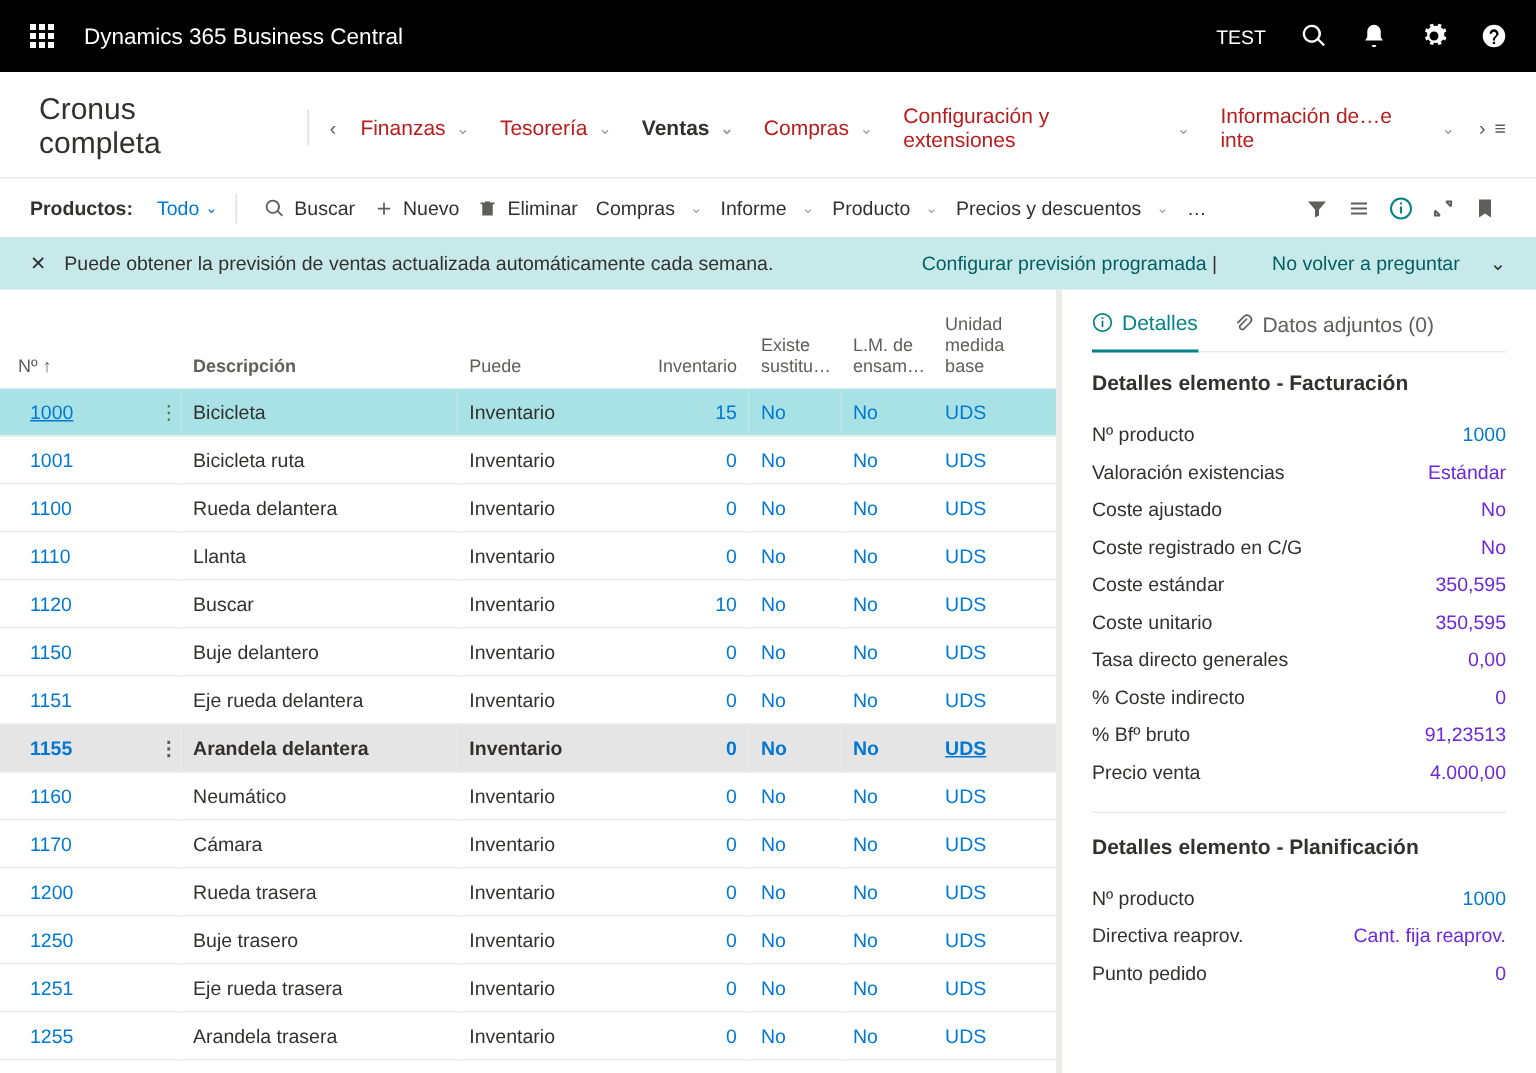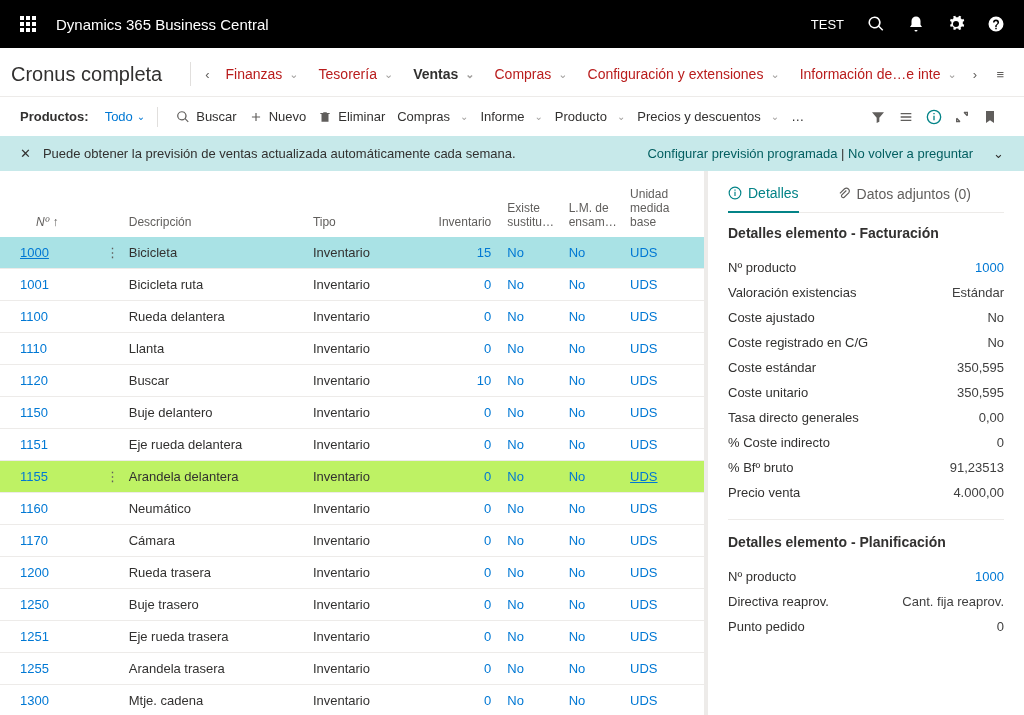--- a/index.html
+++ b/index.html
@@ -7,21 +7,21 @@
   .top-bar { background: #000; color: #fff; height: 48px; display: flex; align-items: center; padding: 0 8px; }
   .waffle { width: 40px; height: 48px; display: flex; align-items: center; justify-content: center; cursor: pointer; }
   .waffle-grid { display: grid; grid-template-columns: repeat(3, 4px); grid-gap: 2px; }
   .waffle-grid span { width: 4px; height: 4px; background: #fff; }
   .product-name { font-size: 15px; font-weight: 400; margin-left: 8px; }
   .top-spacer { flex: 1; }
   .env-badge { font-size: 13px; margin-right: 12px; }
   .top-icon { width: 40px; height: 48px; display: flex; align-items: center; justify-content: center; cursor: pointer; }
   .top-icon svg { width: 18px; height: 18px; fill: #fff; }
   .page-wrap { background: #fff; }
-  .nav-row { display: flex; align-items: center; padding: 14px 20px 10px 11px; border-bottom: none; }
+  .nav-row { display: flex; align-items: center; padding: 14px 20px 10px 26px; border-bottom: none; }
   .company { font-size: 20px; font-weight: 400; color: #323130; margin-right: 20px; }
   .nav-sep { width: 1px; height: 24px; background: #e1dfdd; margin: 0 8px; }
   .nav-chev { color: #605e5c; cursor: pointer; padding: 4px 6px; }
   .nav-item { font-size: 14px; color: #b91c1c; padding: 4px 10px; cursor: pointer; display: flex; align-items: center; gap: 4px; }
   .nav-item.active { color: #323130; font-weight: 600; }
   .chev-down::after { content: "⌄"; font-size: 11px; color: #a19f9d; margin-left: 3px; }
   .nav-right { margin-left: auto; display: flex; align-items: center; gap: 8px; }
   .pin-icon, .more-lines { color: #605e5c; cursor: pointer; }
   .action-row { display: flex; align-items: center; padding: 8px 20px; border-top: 1px solid #edebe9; }
   .label-prod { font-weight: 600; margin-right: 16px; }
@@ -31,44 +31,44 @@
   .act-btn { display: flex; align-items: center; gap: 6px; color: #323130; cursor: pointer; padding: 4px 6px; font-size: 13px; }
   .act-btn svg { width: 14px; height: 14px; fill: #605e5c; }
   .act-dd::after { content: "⌄"; font-size: 10px; color: #a19f9d; margin-left: 4px; }
   .act-spacer { flex: 1; }
   .act-icon { width: 28px; display: flex; justify-content: center; cursor: pointer; color: #605e5c; }
   .act-icon svg { width: 16px; height: 16px; fill: #605e5c; }
   .info-circle { color: #038387; }
   .notif-bar { background: #c7e9ea; padding: 10px 20px; display: flex; align-items: center; font-size: 13px; color: #323130; }
   .notif-x { cursor: pointer; margin-right: 12px; color: #323130; }
   .notif-links { margin-left: auto; }
-  .notif-links a { color: #025e60; text-decoration: none; cursor: pointer; }
+  .notif-links a { color: #025e60; text-decoration: none; cursor: pointer; margin-left: 33px; }
   .notif-chev { margin-left: 20px; cursor: pointer; color: #323130; }
   .main-split { display: flex; }
   .grid-wrap { flex: 1; overflow: hidden; }
   table.data { width: 100%; border-collapse: collapse; table-layout: fixed; }
   table.data th { text-align: left; font-weight: 400; color: #605e5c; font-size: 12px; padding: 16px 8px 8px 8px; vertical-align: bottom; }
-  table.data th.first { padding-left: 36px; width: 110px; font-style: italic; }
+  table.data th.first { padding-left: 12px; width: 110px; }
   table.data td { padding: 8px 8px; font-size: 13px; border-bottom: 1px solid #edebe9; }
   table.data td.first { padding-left: 20px; }
   table.data tr.selected td { background: #a9e2e5; }
-  table.data tr.hover td { background: #bef264; }
+  table.data tr.hover td { background: #e5e5e5; font-weight: bold; }
   .cell-link { color: #0078d4; cursor: pointer; }
   .cell-link.us { text-decoration: underline; }
   .num { text-align: right; color: #0078d4; }
   .more-dots { color: #605e5c; cursor: pointer; padding: 0 6px; }
   .fb-panel { width: 320px; border-left: 4px solid #edebe9; padding: 14px 20px 20px 20px; }
-  .fb-tabs { display: flex; gap: 38px; border-bottom: 1px solid #edebe9; }
+  .fb-tabs { display: flex; gap: 23px; border-bottom: 1px solid #edebe9; }
   .fb-tab { display: flex; align-items: center; gap: 6px; padding-bottom: 10px; color: #605e5c; cursor: pointer; font-size: 14px; }
   .fb-tab.active { color: #038387; border-bottom: 2px solid #038387; margin-bottom: -1px; }
   .fb-tab svg { width: 14px; height: 14px; fill: currentColor; }
   .fb-section-title { font-weight: 600; font-size: 14px; margin: 12px 0 14px 0; }
   .fb-row { display: flex; justify-content: space-between; padding: 5px 0; font-size: 13px; gap: 12px; }
   .fb-row .lbl { color: #323130; }
-  .fb-row .val { color: #404040; }
+  .fb-row .val { color: #6d28d9; }
   .fb-row .val.link { color: #0078d4; cursor: pointer; }
   .fb-divider { border: none; border-top: 1px solid #edebe9; margin: 14px 0; }
 </style>
 </head>
 <body>
 
 <div class="top-bar">
   <div class="waffle">
     <div class="waffle-grid">
         <span></span>
@@ -192,22 +192,22 @@
     <span class="notif-chev">⌄</span>
   </div>
 
   <div class="main-split">
     <div class="grid-wrap">
       <table class="data">
         <thead>
             <tr id="grid-head">
               <th class="first" style="width: 90px;">Nº ↑</th>
               <th style="width: 28px;"></th>
-              <th style="width: 180px;">Descripción</th>
-              <th style="width: 120px;">Tipo</th>
+              <th style="width: 180px; font-weight: bold;">Descripción</th>
+              <th style="width: 120px;">Puede</th>
               <th style="width: 70px; text-align: right;">Inventario</th>
               <th style="width: 60px;">Existe sustitu…</th>
               <th style="width: 60px;">L.M. de ensam…</th>
               <th style="width: 80px;">Unidad medida base</th>
             </tr>
           </thead>
         <tbody id="grid-body">
             <tr class="selected">
               <td class="first"><span class="cell-link us">1000</span></td>
               <td><span class="more-dots">⋮</span></td>

